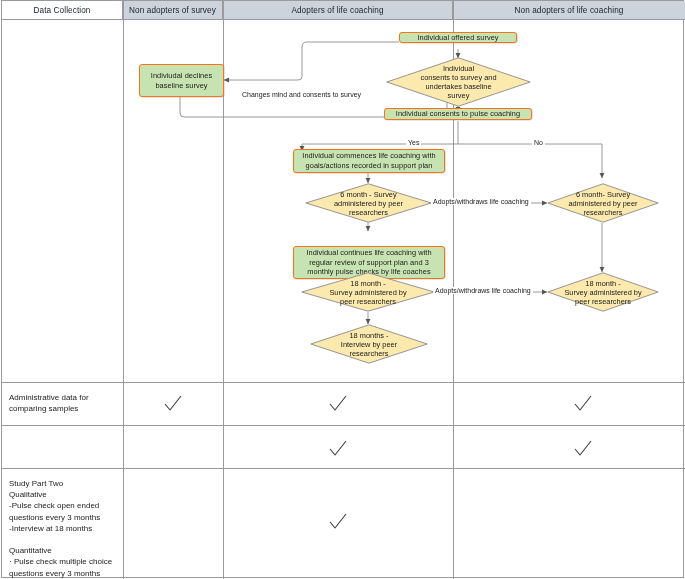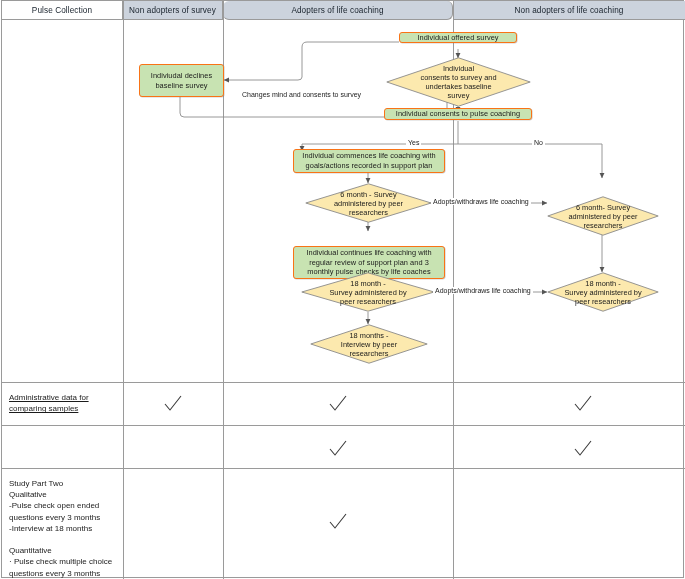--- a/index.html
+++ b/index.html
@@ -108,23 +108,23 @@
   .conn{position:absolute;left:0;top:0;width:683px;height:362px;overflow:visible;}
 </style>
 </head>
 <body>
 
 <div id="page">
 
   <div class="tbl">
 
     <div class="hdr-row">
-      <div class="hdr-cell first" style="left:0;width:121px;">Pulse Collection</div>
+      <div class="hdr-cell first" style="left:0;width:121px;">Data Collection</div>
       <div class="hdr-cell" style="left:121px;width:100px;">Non adopters of survey</div>
-      <div class="hdr-cell" style="left:221px;width:230px;border-radius:6px;">Adopters of life coaching</div>
+      <div class="hdr-cell" style="left:221px;width:230px;">Adopters of life coaching</div>
       <div class="hdr-cell" style="left:451px;width:232px;border-right:none;">Non adopters of life coaching</div>
     </div>
 
     <div class="vline" style="left:121px;"></div>
     <div class="vline" style="left:221px;"></div>
     <div class="vline" style="left:451px;"></div>
 
     <div class="hline" style="top:381px;"></div>
     <div class="hline" style="top:424px;"></div>
     <div class="hline" style="top:467px;"></div>
@@ -212,21 +212,21 @@
 
       <div class="dia-wrap" style="left:308px;top:304px;width:118px;height:40px;">
         <svg width="118" height="40" viewBox="0 0 118 40">
           <polygon points="59,0.8 117.2,20 59,39.2 0.8,20" fill="#fce9ae" stroke="#8a8a8a" stroke-width="0.9"></polygon>
         </svg>
         <div class="dia-txt" style="white-space: pre-line;">18 months -
 Interview by peer
 researchers</div>
       </div>
 
-      <div class="dia-wrap" style="left:545px;top:176px;width:112px;height:40px;">
+      <div class="dia-wrap" style="left:545px;top:163px;width:112px;height:40px;">
         <svg width="112" height="40" viewBox="0 0 112 40">
           <polygon points="56,0.8 111.2,20 56,39.2 0.8,20" fill="#fce9ae" stroke="#8a8a8a" stroke-width="0.9"></polygon>
         </svg>
         <div class="dia-txt" style="white-space: pre-line;">6 month- Survey
 administered by peer
 researchers</div>
       </div>
 
       <div class="dia-wrap" style="left:545px;top:252px;width:112px;height:40px;">
         <svg width="112" height="40" viewBox="0 0 112 40">
@@ -237,21 +237,21 @@
 peer researchers</div>
       </div>
 
       <div class="edgelbl" style="left:238px;top:71px;">Changes mind and consents to survey</div>
       <div class="edgelbl" style="left:404px;top:119px;">Yes</div>
       <div class="edgelbl" style="left:530px;top:119px;">No</div>
       <div class="edgelbl" style="left:429px;top:178px;">Adopts/withdraws life coaching</div>
       <div class="edgelbl" style="left:431px;top:267px;">Adopts/withdraws life coaching</div>
     </div>
 
-    <div class="rowlabel" style="top: 391px; white-space: pre-line; text-decoration: underline;">Administrative data for
+    <div class="rowlabel" style="top: 391px; white-space: pre-line;">Administrative data for
 comparing samples</div>
     <div class="rowlabel" style="top: 477px; white-space: pre-line;">Study Part Two
 Qualitative
 -Pulse check open ended
 questions every 3 months
 -Interview at 18 months
 
 Quantitative
 ·   Pulse check multiple choice
 questions every 3 months

